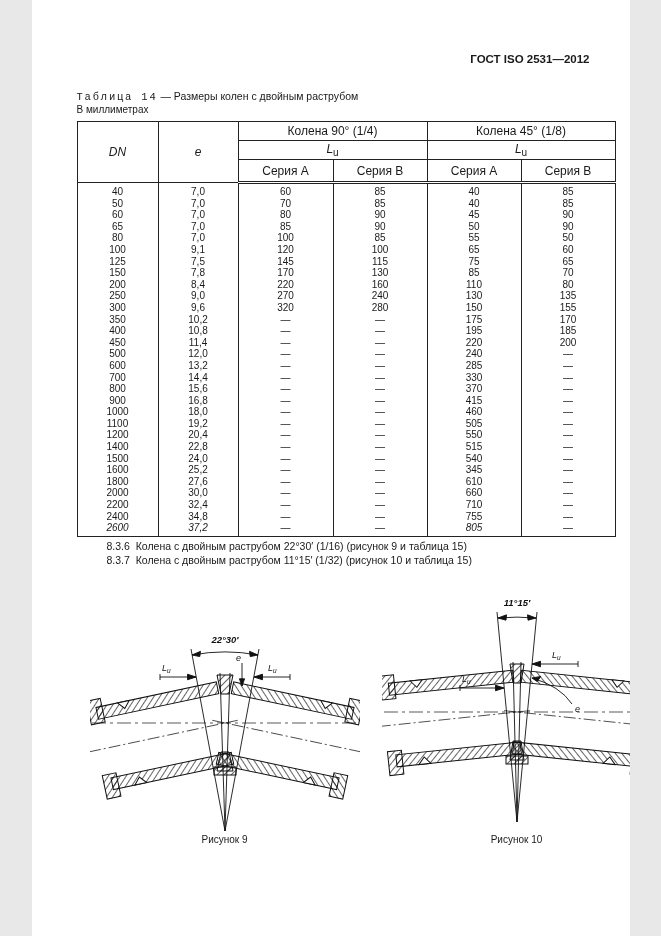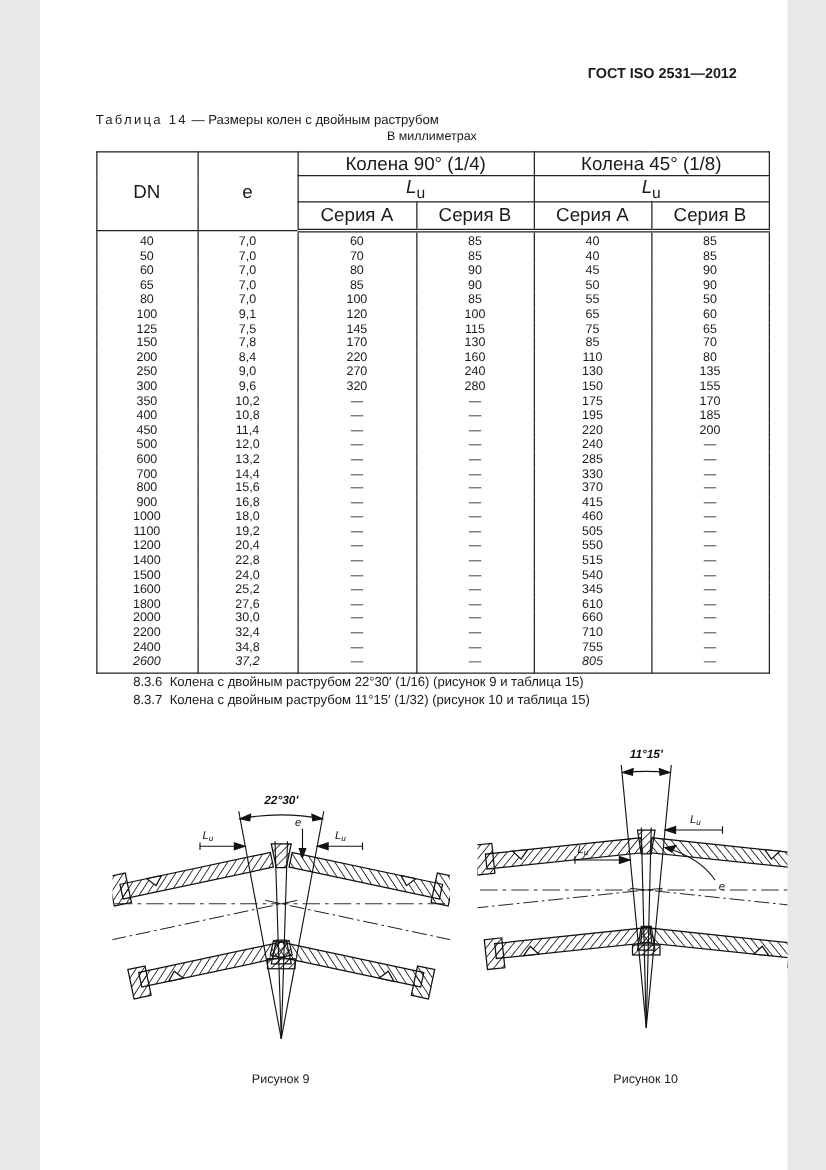--- a/index.html
+++ b/index.html
@@ -2,40 +2,40 @@
 <html><head>
 <meta charset="utf-8">
 <style>
   html,body{margin:0;padding:0;background:#e8e8e8;}
   .page{
     position:relative;width:598px;height:936px;margin:0 auto;background:#ffffff;
     font-family:"Liberation Sans",sans-serif;color:#1a1a1a;overflow:hidden;
   }
   .std-header{position:absolute;top:53px;right:40px;font-size:11.5px;font-weight:bold;}
   .tbl-caption{position:absolute;top:90px;left:45px;font-size:10.5px;}
-  .tbl-caption .sp{letter-spacing:1.8px;}
-  .units-note{position:absolute;top:104px;left:45px;width:538px;text-align:center;font-size:10px;}
+  .tbl-caption .sp{letter-spacing:1.8px;font-family:Liberation Mono, monospace;}
+  .units-note{position:absolute;top:104px;left:45px;width:538px;text-align:left;font-size:10px;}
   table.dims{
     position:absolute;top:121px;left:45px;width:538px;
     border-collapse:collapse;table-layout:fixed;font-size:10px;
   }
-  table.dims th{border:1px solid #222;padding:0;text-align:center;font-weight:normal;font-size:15px;height:18px;vertical-align:middle;}
-  table.dims th.it{}
+  table.dims th{border:1px solid #222;padding:0;text-align:center;font-weight:normal;font-size:12px;height:18px;vertical-align:middle;}
+  table.dims th.it{font-style:italic;}
   table.dims tr.srow th{border-bottom:3px double #222;height:21px;text-align:center;}
   table.dims tbody td{
     border-left:1px solid #222;border-right:1px solid #222;border-top:0;border-bottom:0;
     padding:0;text-align:center;height:11.6px;line-height:11.6px;font-size:10px;
   }
   table.dims tbody tr:first-child td{padding-top:2px;}
   table.dims tbody tr:last-child td{border-bottom:1px solid #222;padding-bottom:2px;font-style:italic;}
   .notes{position:absolute;top:540px;left:75px;font-size:10.5px;line-height:13.5px;}
   .figure-svg{position:absolute;}
   #fig9{left:58px;top:583px;}
   #fig10{left:350px;top:570px;}
-  .figcap{position:absolute;top:834px;width:270px;text-align:center;font-size:10px;margin-top:24px;}
+  .figcap{position:absolute;top:834px;width:270px;text-align:center;font-size:10px;}
   #figcap9{left:58px;}
   #figcap10{left:350px;}
   .pgnum{position:absolute;top:843px;left:45px;width:538px;text-align:right;font-size:10.5px;}
   svg text{font-family:"Liberation Sans",sans-serif;fill:#111;}
   .angle-lbl{font-size:9.5px;font-weight:bold;font-style:italic;}
   .lu-lbl{font-size:9px;font-style:italic;}
   .e-lbl{font-size:9px;font-style:italic;}
 </style>
 </head>
 <body>

